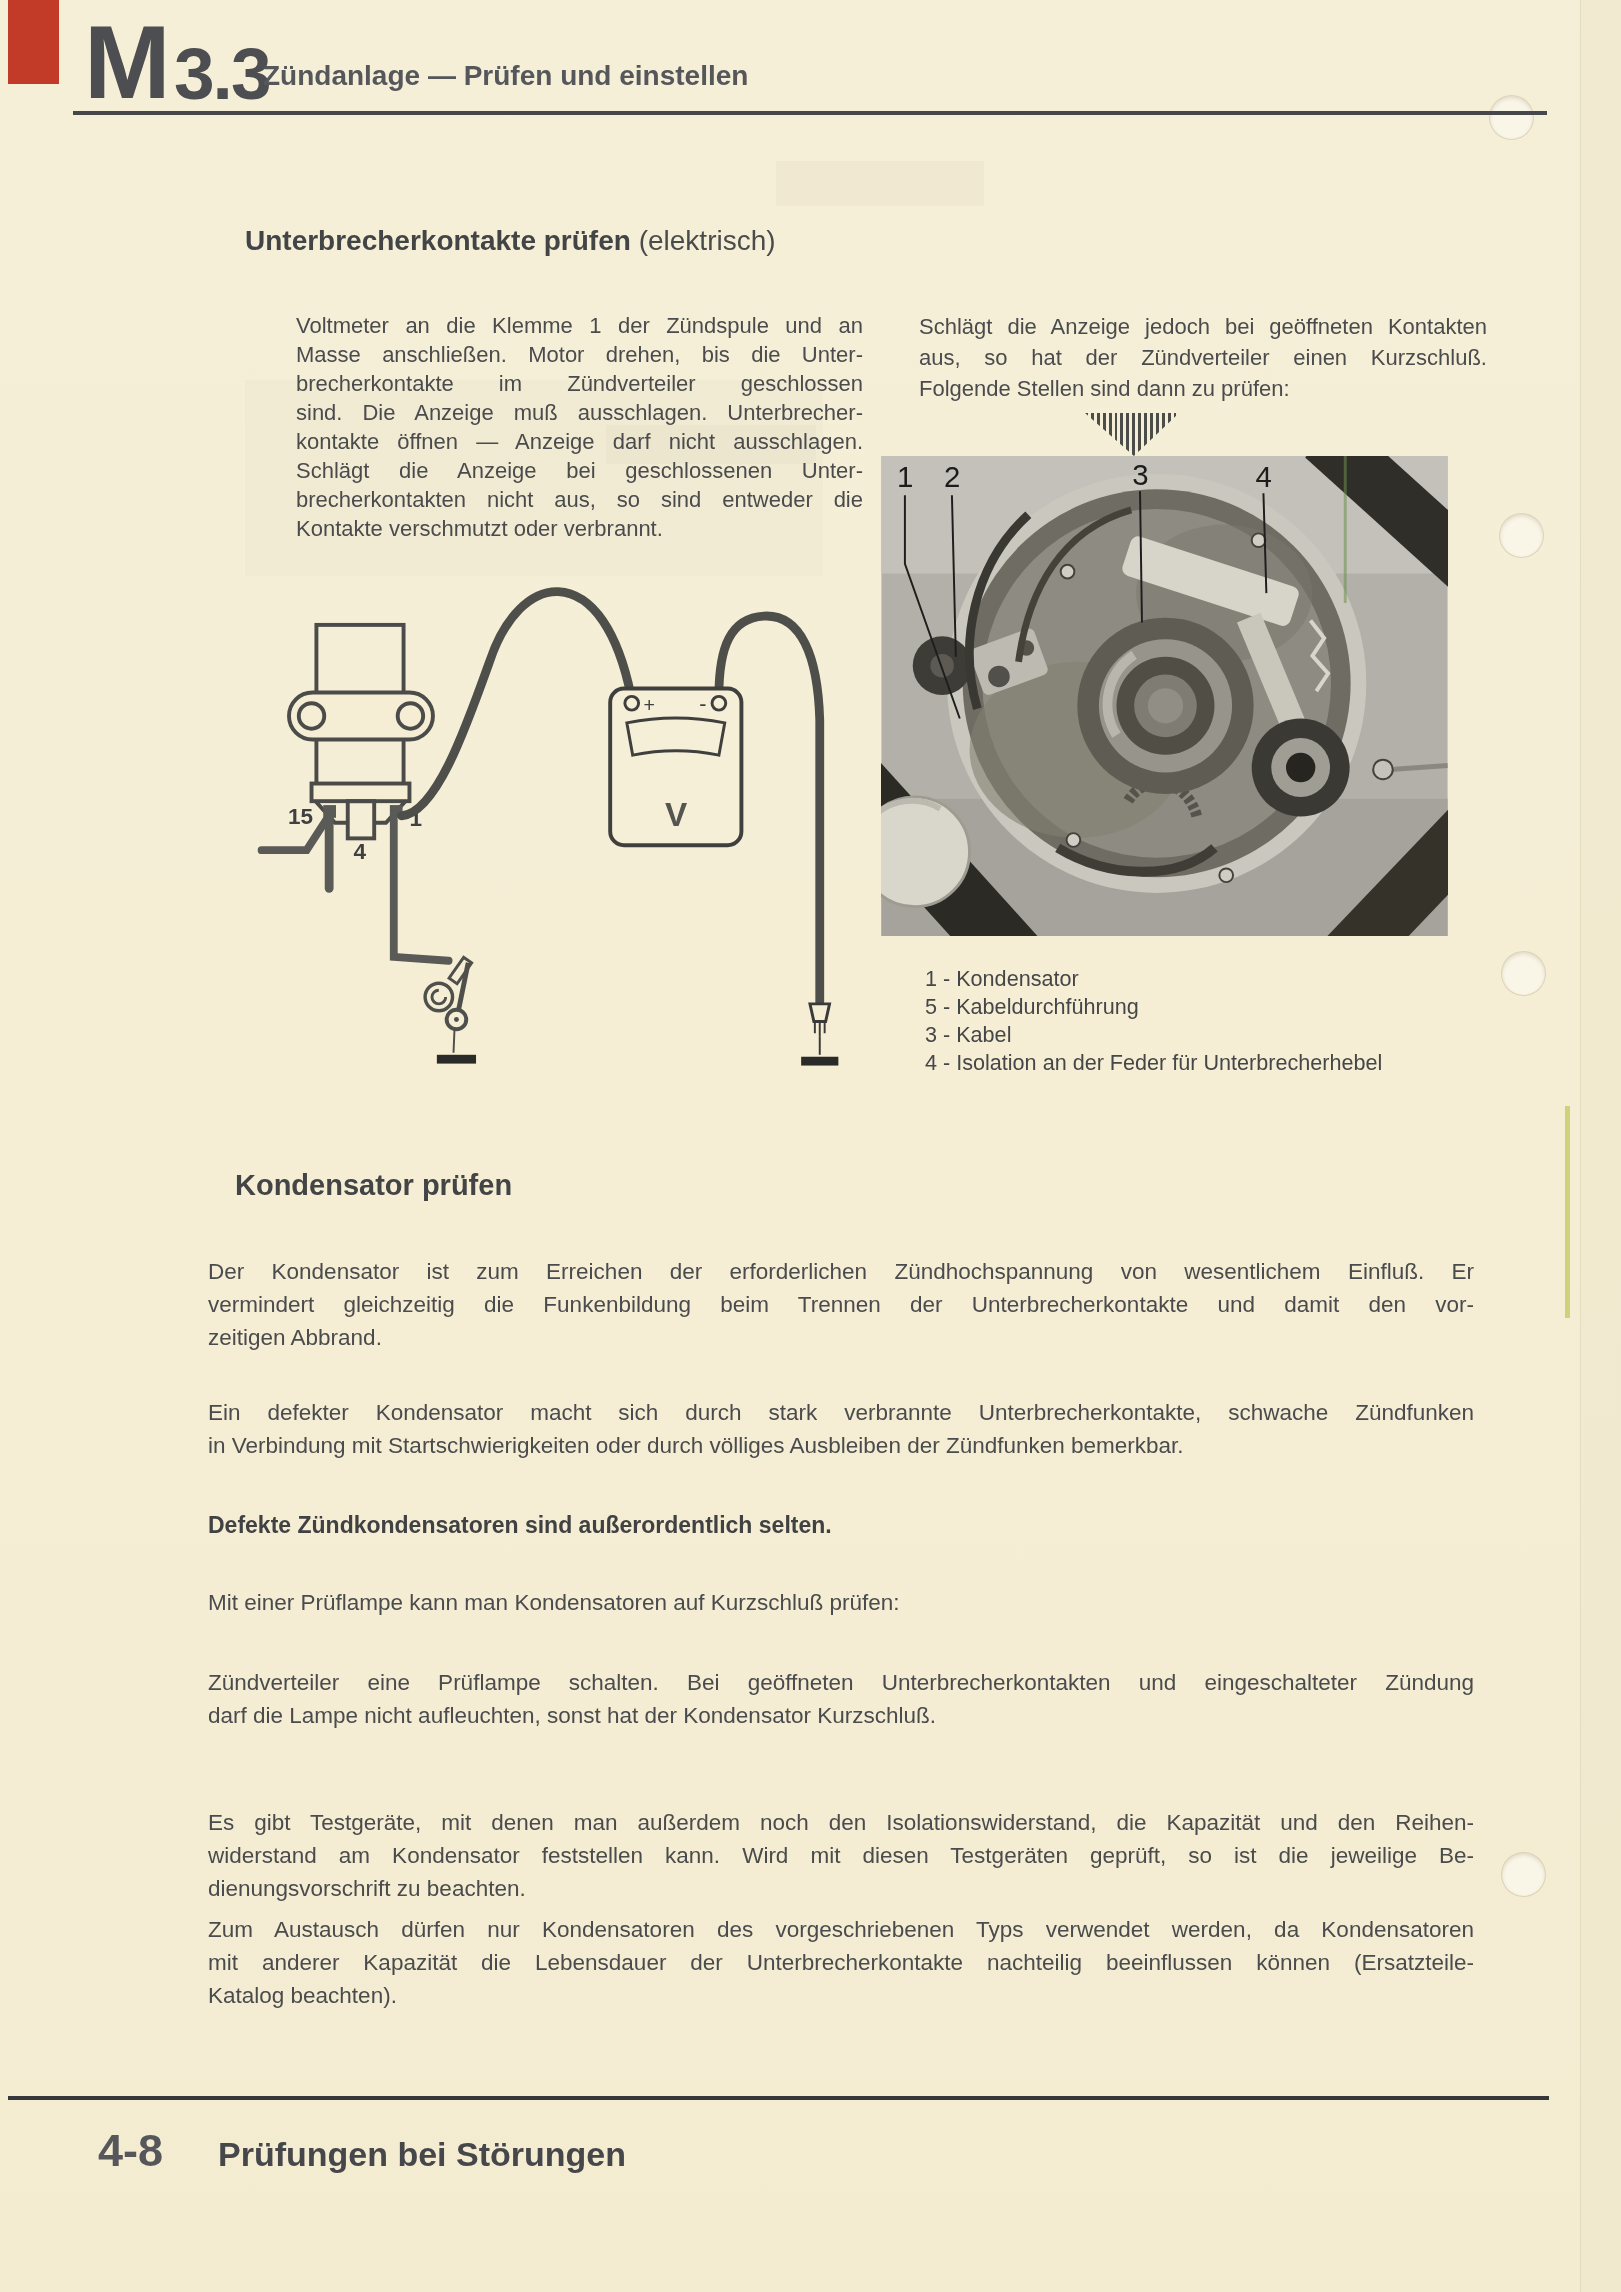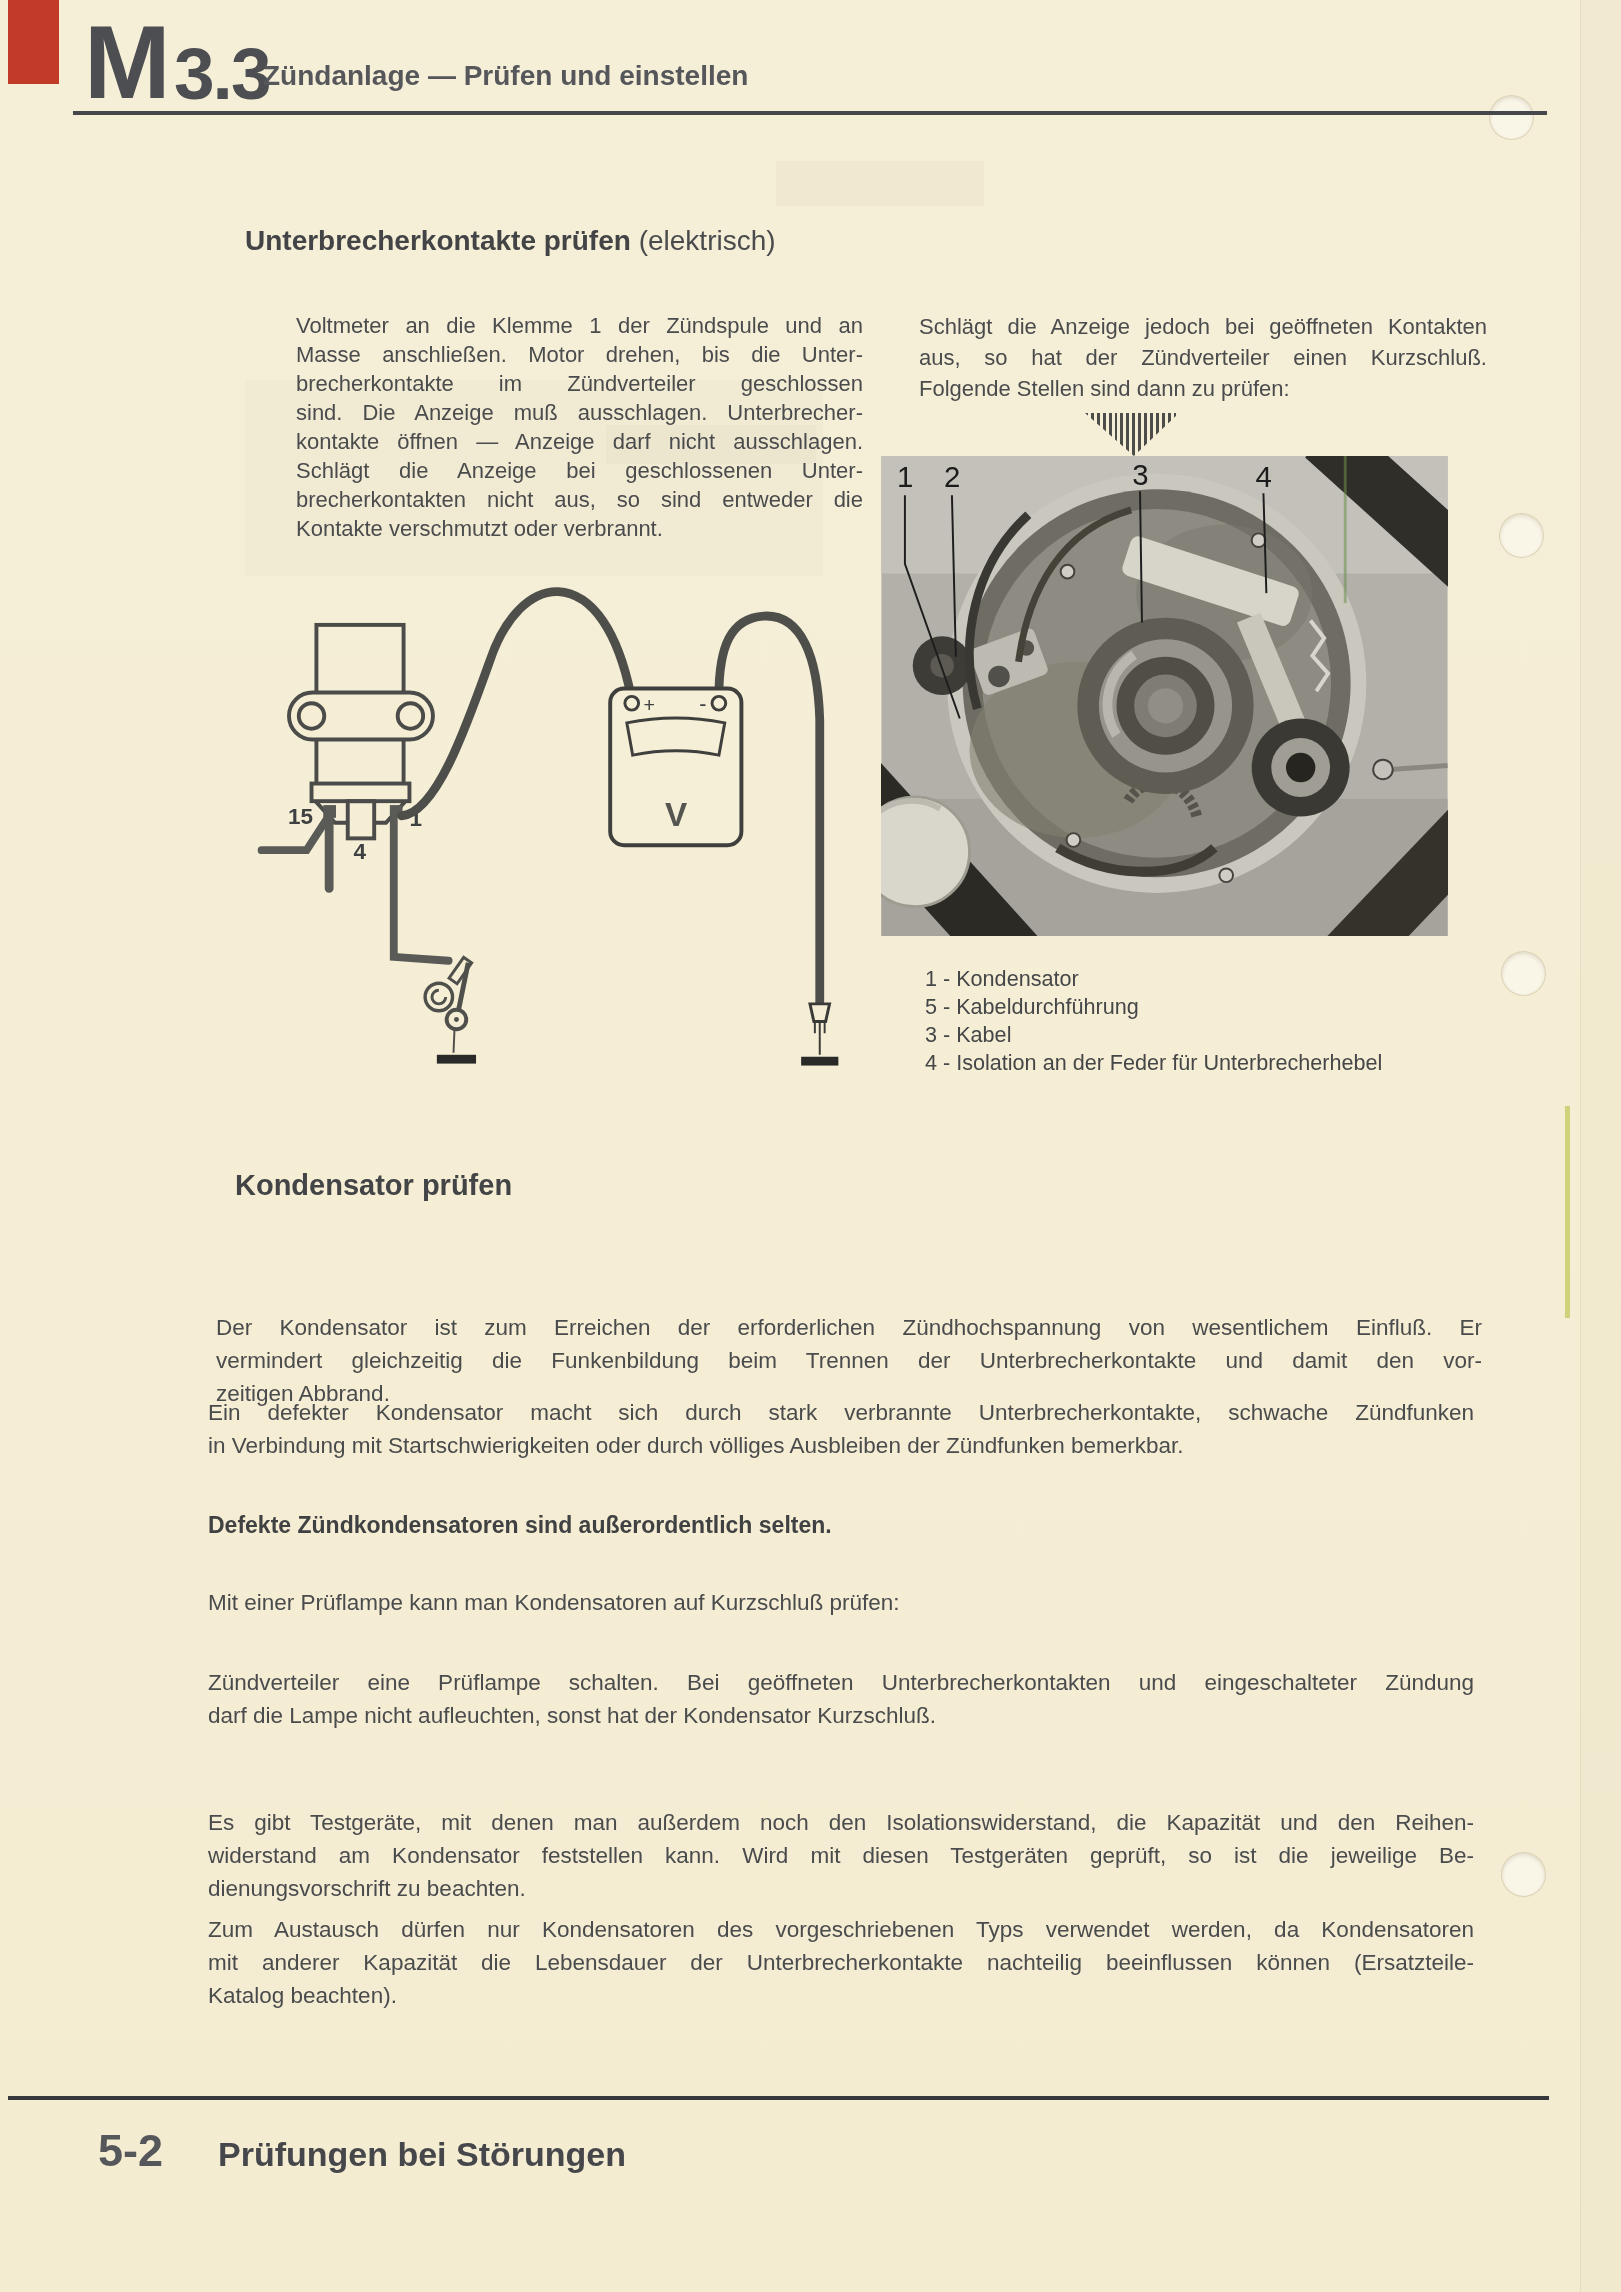--- a/index.html
+++ b/index.html
@@ -36,21 +36,21 @@
   
   .photo-wrap{left:881px;top:456px;width:567px;height:480px;}
   
   .photo-caption{left:925px;top:965px;font-size:21.6px;line-height:28px;color:#454648;}
   
   .diagram-wrap{left:225px;top:573px;width:647px;height:519px;}
   
   .condenser-heading{left:235px;top:1169px;font-size:29px;line-height:33px;font-weight:700;color:#434446;}
   .para{left:208px;width:1266px;font-size:22.5px;line-height:33px;color:#4a4b4d;}
   .para.bold-note{font-weight:700;color:#404143;font-size:23px;}
-  .p1{top:1311px;margin-left:8px;} .p2{top:1396px;} .pnote{top:1509px;} .p4{top:1586px;}
+  .p1{top:1255px;} .p2{top:1396px;} .pnote{top:1509px;} .p4{top:1586px;}
   .p5{top:1666px;} .p6{top:1806px;} .p7{top:1913px;}
   
   .footer-rule{left:7.8px;top:2096px;width:1541px;height:3.9px;background:#36383b;}
   .footer-number{left:98px;top:2129px;font-size:45px;line-height:43px;font-weight:700;color:#55575a;}
   .footer-title{left:218px;top:2141px;font-size:34px;line-height:27.4px;font-weight:700;color:#46474a;}
   
   .ghost{background:#e9e2ca;}
   .g1{left:776px;top:161px;width:208px;height:45px;opacity:.5;}
   .g2{left:606px;top:425px;width:210px;height:39px;opacity:.45;}
   .g3{left:245px;top:380px;width:578px;height:196px;opacity:.3;}
@@ -264,17 +264,17 @@
       <div class="jline">widerstand am Kondensator feststellen kann. Wird mit diesen Testgeräten geprüft, so ist die jeweilige Be-</div>
       <div class="jline last">dienungsvorschrift zu beachten.</div>
     </div>
   <div class="abs para p7 justified">
       <div class="jline">Zum Austausch dürfen nur Kondensatoren des vorgeschriebenen Typs verwendet werden, da Kondensatoren</div>
       <div class="jline">mit anderer Kapazität die Lebensdauer der Unterbrecherkontakte nachteilig beeinflussen können (Ersatzteile-</div>
       <div class="jline last">Katalog beachten).</div>
     </div>
 
   <div class="abs footer-rule"></div>
-  <div class="abs footer-number">5-2</div>
+  <div class="abs footer-number">4-8</div>
   <div class="abs footer-title">Prüfungen bei Störungen</div>
 
 </div>
 
 
 </body></html>

